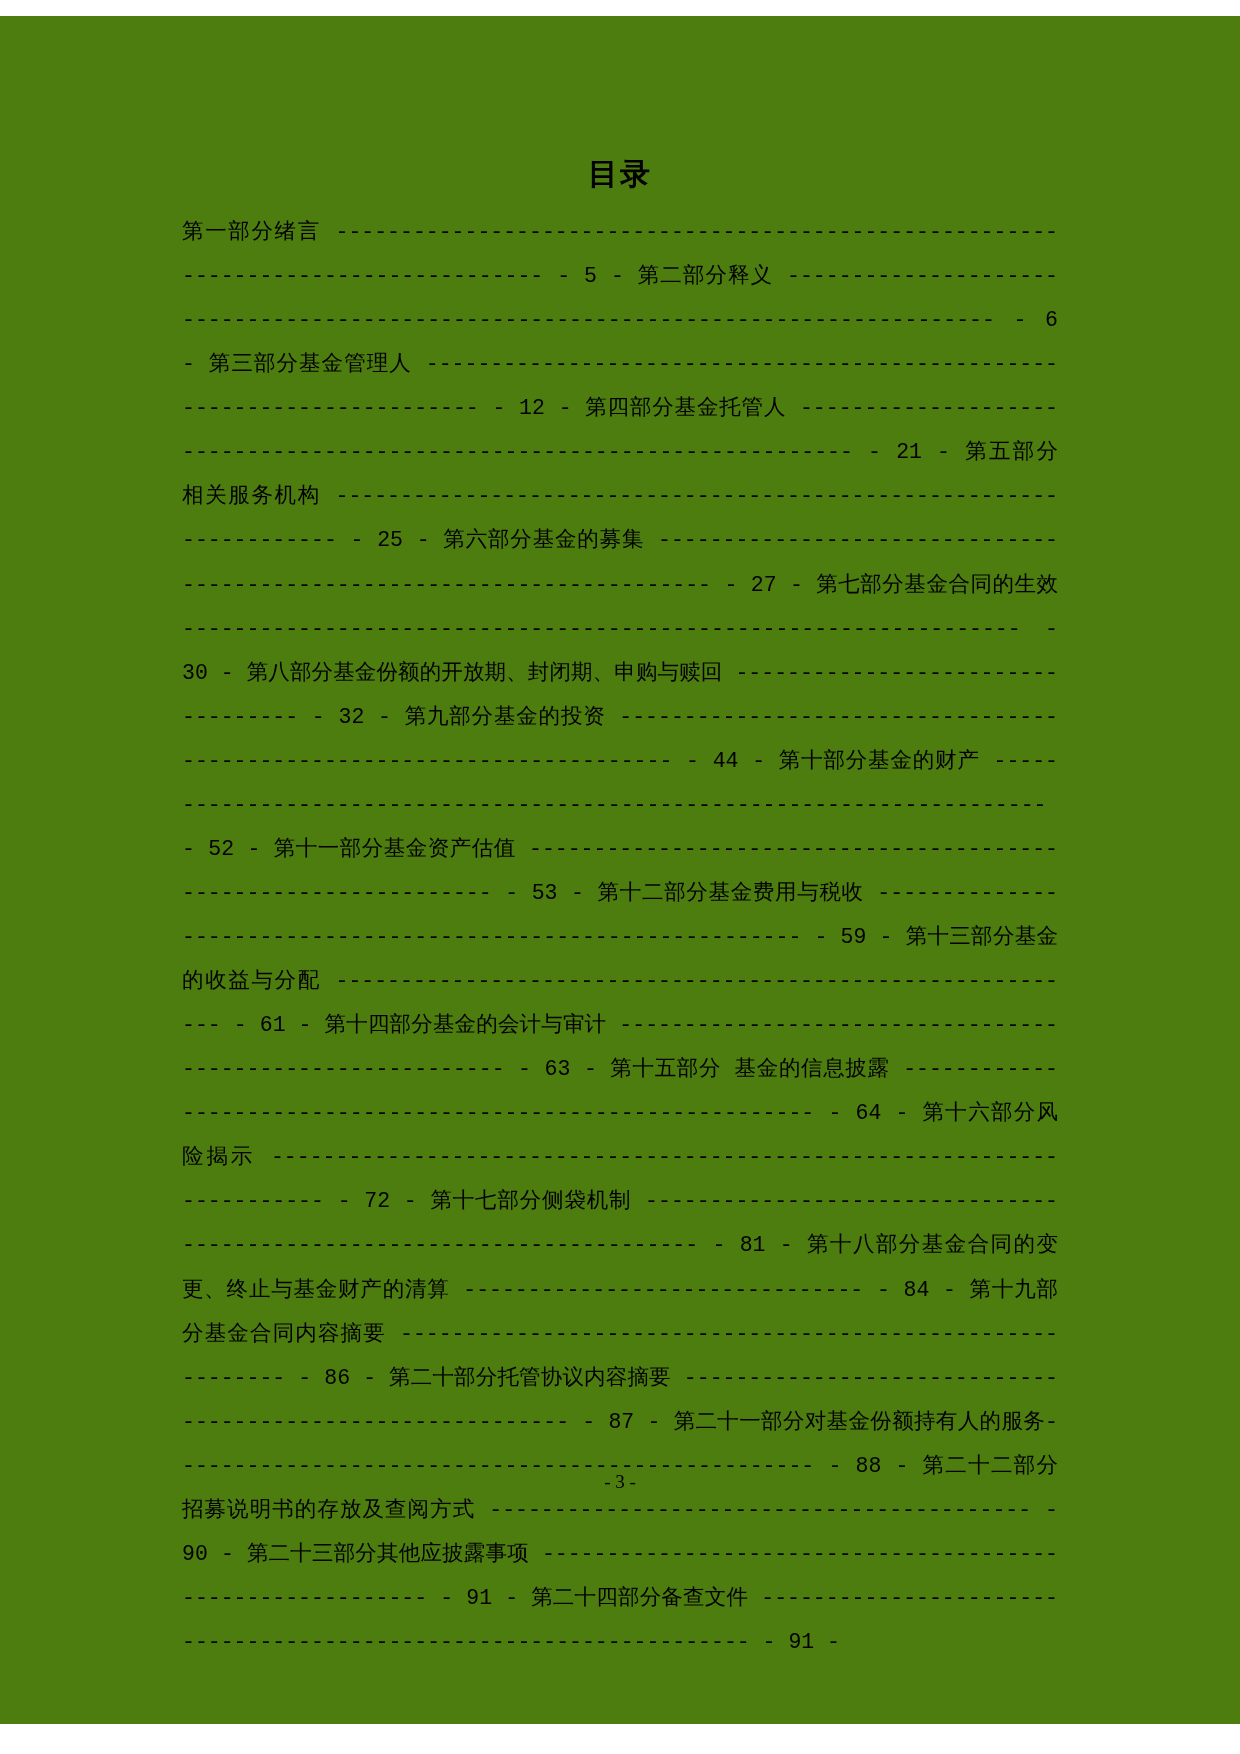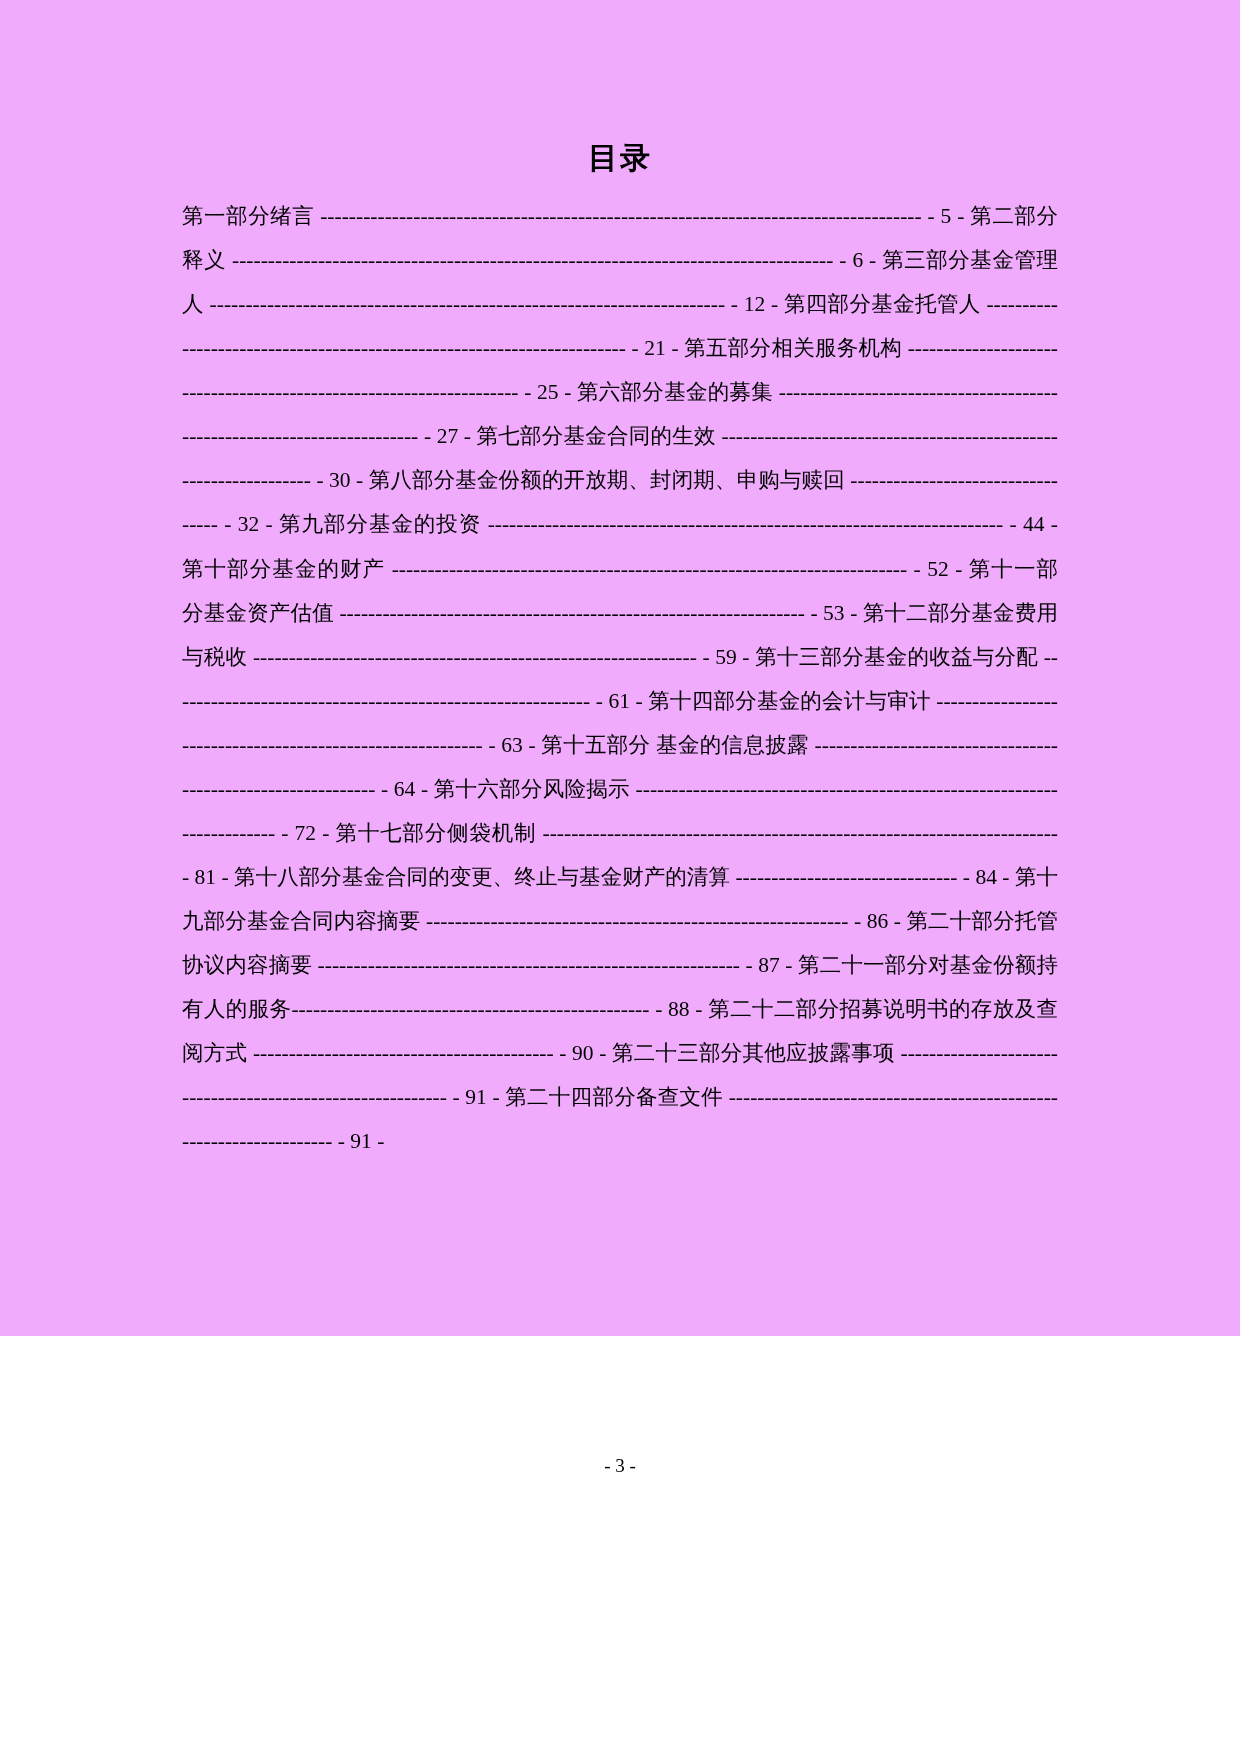--- a/index.html
+++ b/index.html
@@ -12,24 +12,24 @@
     height: 1754px;
     font-family: "Liberation Serif", "DejaVu Serif", serif;
     color: #000000;
     position: relative;
     overflow: hidden;
   }
 
   .page {
     position: absolute;
     left: 0;
-    top: 0;
+    top: 16px;
     width: 1240px;
-    height: 1336px;
-    background: #f0abfc;
+    height: 1708px;
+    background: #4d7c0f;
   }
 
   .content {
     position: absolute;
     left: 182px;
     top: 140px;
     width: 876px;
   }
 
   .toc-title {
@@ -45,20 +45,21 @@
   .toc-flow {
     font-size: 21.5px;
     line-height: 2.05;
     text-align: justify;
     text-justify: inter-character;
     text-align-last: left;
     word-break: break-all;
     white-space: normal;
     margin: 0;
     hyphens: none;
+    font-family: Liberation Mono, monospace;
   }
 
   .footer {
     position: absolute;
     left: 0;
     top: 1455px;
     width: 1240px;
     text-align: center;
     font-size: 19px;
     font-family: "Liberation Serif", "DejaVu Serif", serif;

